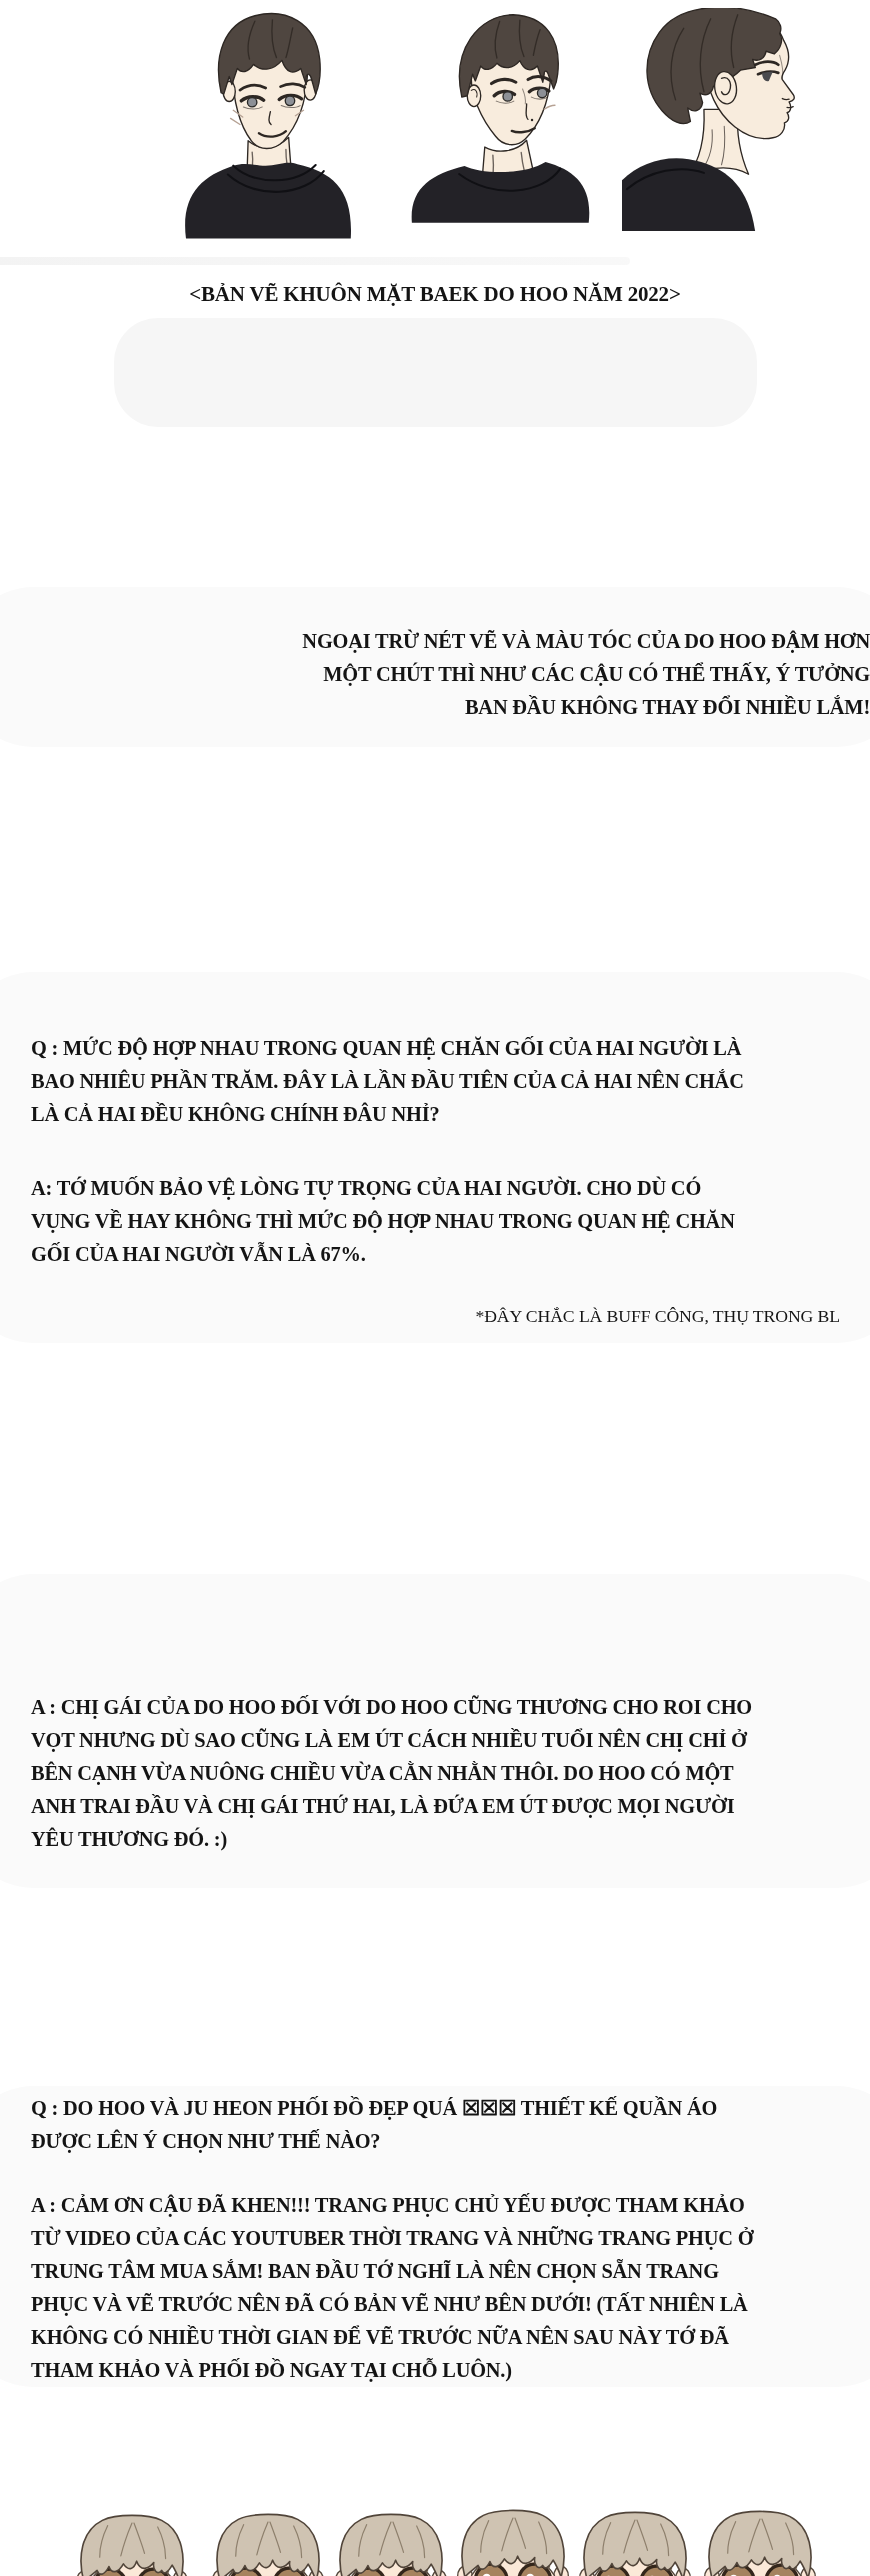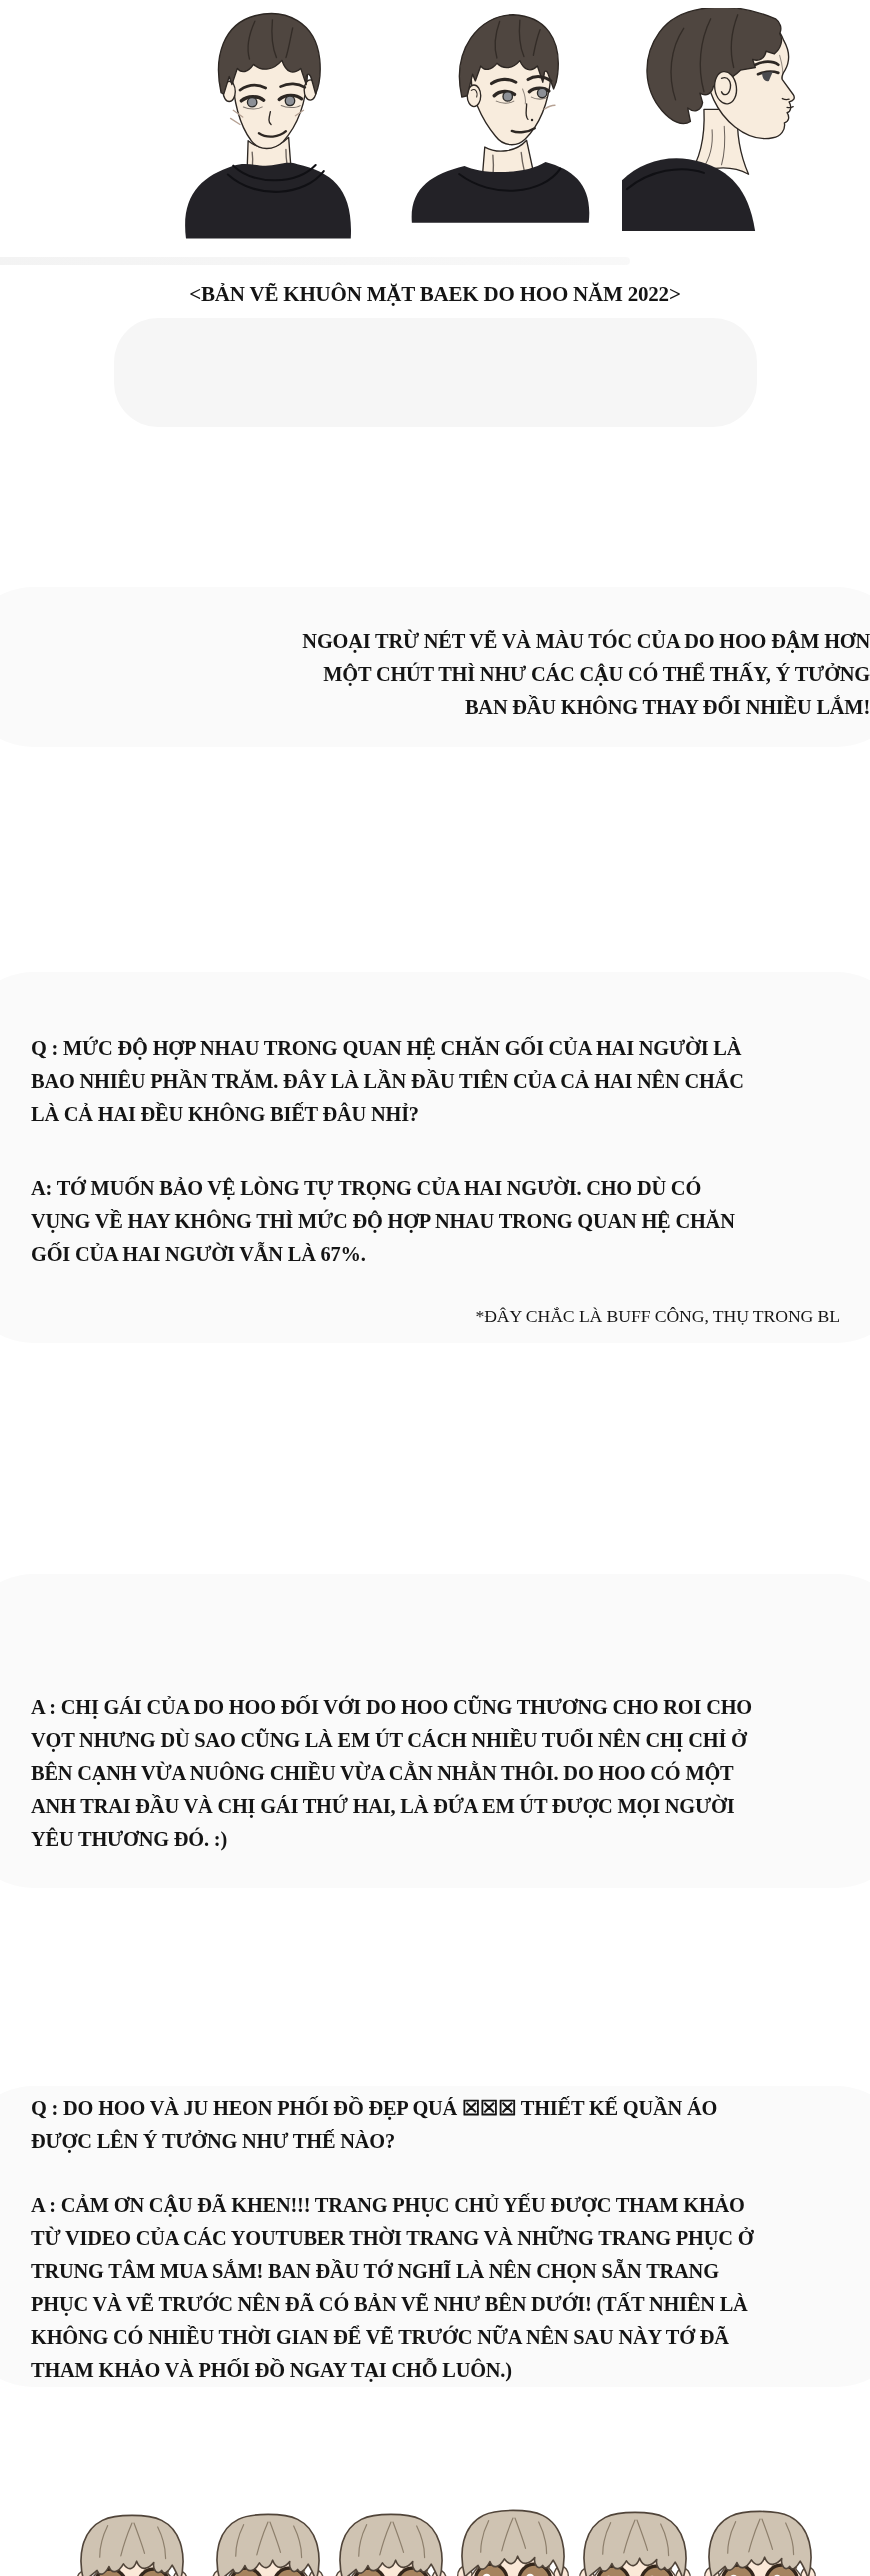--- a/index.html
+++ b/index.html
@@ -168,34 +168,34 @@
   </svg>
 
   <div class="abs comic caption">&lt;BẢN VẼ KHUÔN MẶT BAEK DO HOO NĂM 2022&gt;</div>
 
   <div class="abs comic intro">NGOẠI TRỪ NÉT VẼ VÀ MÀU TÓC CỦA DO HOO ĐẬM HƠN
 MỘT CHÚT THÌ NHƯ CÁC CẬU CÓ THỂ THẤY, Ý TƯỞNG
 BAN ĐẦU KHÔNG THAY ĐỔI NHIỀU LẮM!</div>
 
   <div class="abs comic qa q1">Q : MỨC ĐỘ HỢP NHAU TRONG QUAN HỆ CHĂN GỐI CỦA HAI NGƯỜI LÀ
 BAO NHIÊU PHẦN TRĂM. ĐÂY LÀ LẦN ĐẦU TIÊN CỦA CẢ HAI NÊN CHẮC
-LÀ CẢ HAI ĐỀU KHÔNG BIẾT ĐÂU NHỈ?</div>
+LÀ CẢ HAI ĐỀU KHÔNG CHÍNH ĐÂU NHỈ?</div>
   <div class="abs comic qa a1">A: TỚ MUỐN BẢO VỆ LÒNG TỰ TRỌNG CỦA HAI NGƯỜI. CHO DÙ CÓ
 VỤNG VỀ HAY KHÔNG THÌ MỨC ĐỘ HỢP NHAU TRONG QUAN HỆ CHĂN
 GỐI CỦA HAI NGƯỜI VẪN LÀ 67%.</div>
   <div class="abs side-note">*ĐÂY CHẮC LÀ BUFF CÔNG, THỤ TRONG BL</div>
 
   <div class="abs comic qa a2">A : CHỊ GÁI CỦA DO HOO ĐỐI VỚI DO HOO CŨNG THƯƠNG CHO ROI CHO
 VỌT NHƯNG DÙ SAO CŨNG LÀ EM ÚT CÁCH NHIỀU TUỔI NÊN CHỊ CHỈ Ở
 BÊN CẠNH VỪA NUÔNG CHIỀU VỪA CẰN NHẰN THÔI. DO HOO CÓ MỘT
 ANH TRAI ĐẦU VÀ CHỊ GÁI THỨ HAI, LÀ ĐỨA EM ÚT ĐƯỢC MỌI NGƯỜI
 YÊU THƯƠNG ĐÓ. :)</div>
 
   <div class="abs comic qa q3">Q : DO HOO VÀ JU HEON PHỐI ĐỒ ĐẸP QUÁ ☒☒☒ THIẾT KẾ QUẦN ÁO
-ĐƯỢC LÊN Ý TƯỞNG NHƯ THẾ NÀO?</div>
+ĐƯỢC LÊN Ý CHỌN NHƯ THẾ NÀO?</div>
   <div class="abs comic qa a3">A : CẢM ƠN CẬU ĐÃ KHEN!!!  TRANG PHỤC CHỦ YẾU ĐƯỢC THAM KHẢO
 TỪ VIDEO CỦA CÁC YOUTUBER THỜI TRANG VÀ NHỮNG TRANG PHỤC Ở
 TRUNG TÂM MUA SẮM! BAN ĐẦU TỚ NGHĨ LÀ NÊN CHỌN SẴN TRANG
 PHỤC VÀ VẼ TRƯỚC NÊN ĐÃ CÓ BẢN VẼ NHƯ BÊN DƯỚI! (TẤT NHIÊN LÀ
 KHÔNG CÓ NHIỀU THỜI GIAN ĐỂ VẼ TRƯỚC NỮA NÊN SAU NÀY TỚ ĐÃ
 THAM KHẢO VÀ PHỐI ĐỒ NGAY TẠI CHỖ LUÔN.)</div>
 
   <svg class="abs chibi" style="left:76px;top:2502px" width="112" height="84" viewBox="0 0 170 124">
       <use href="#chibiHead"></use>
     </svg>

